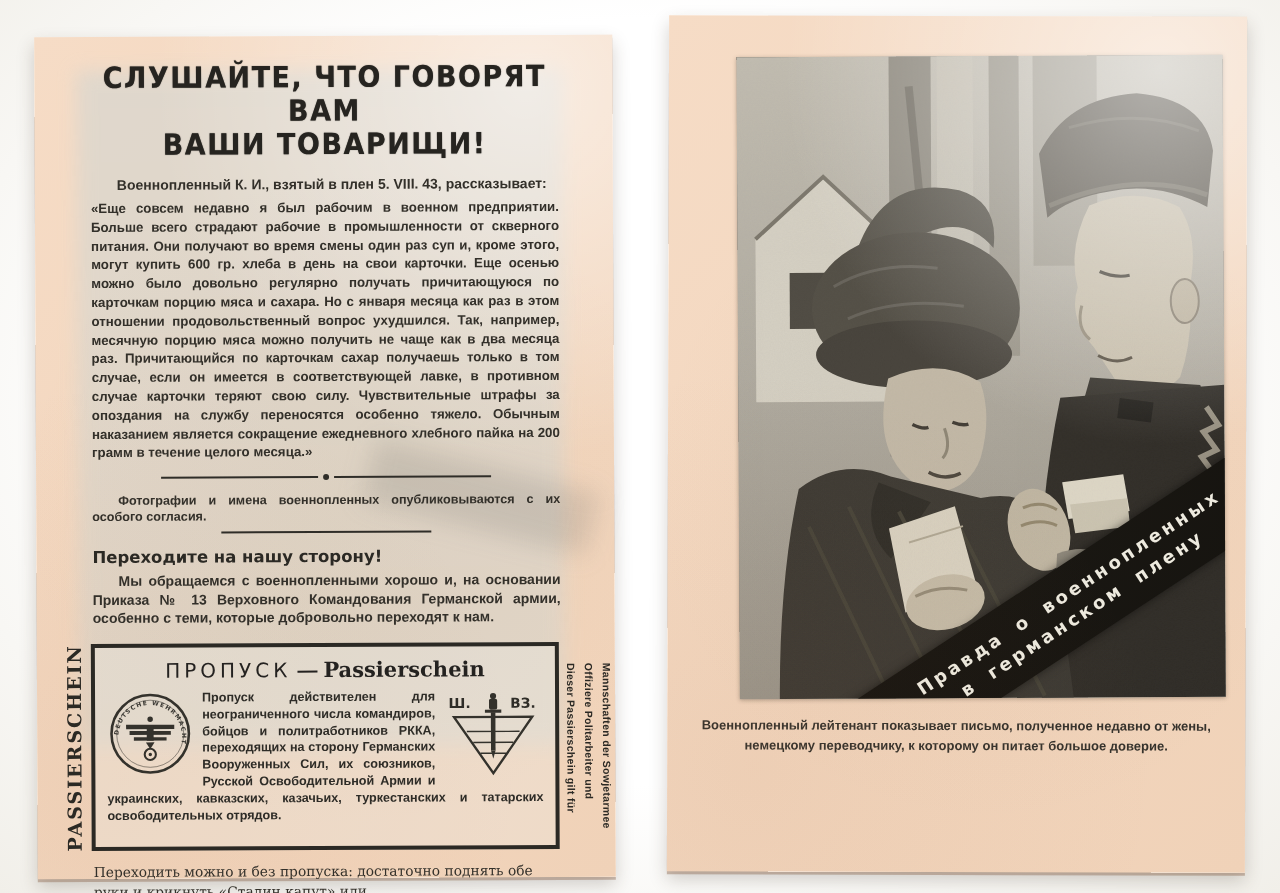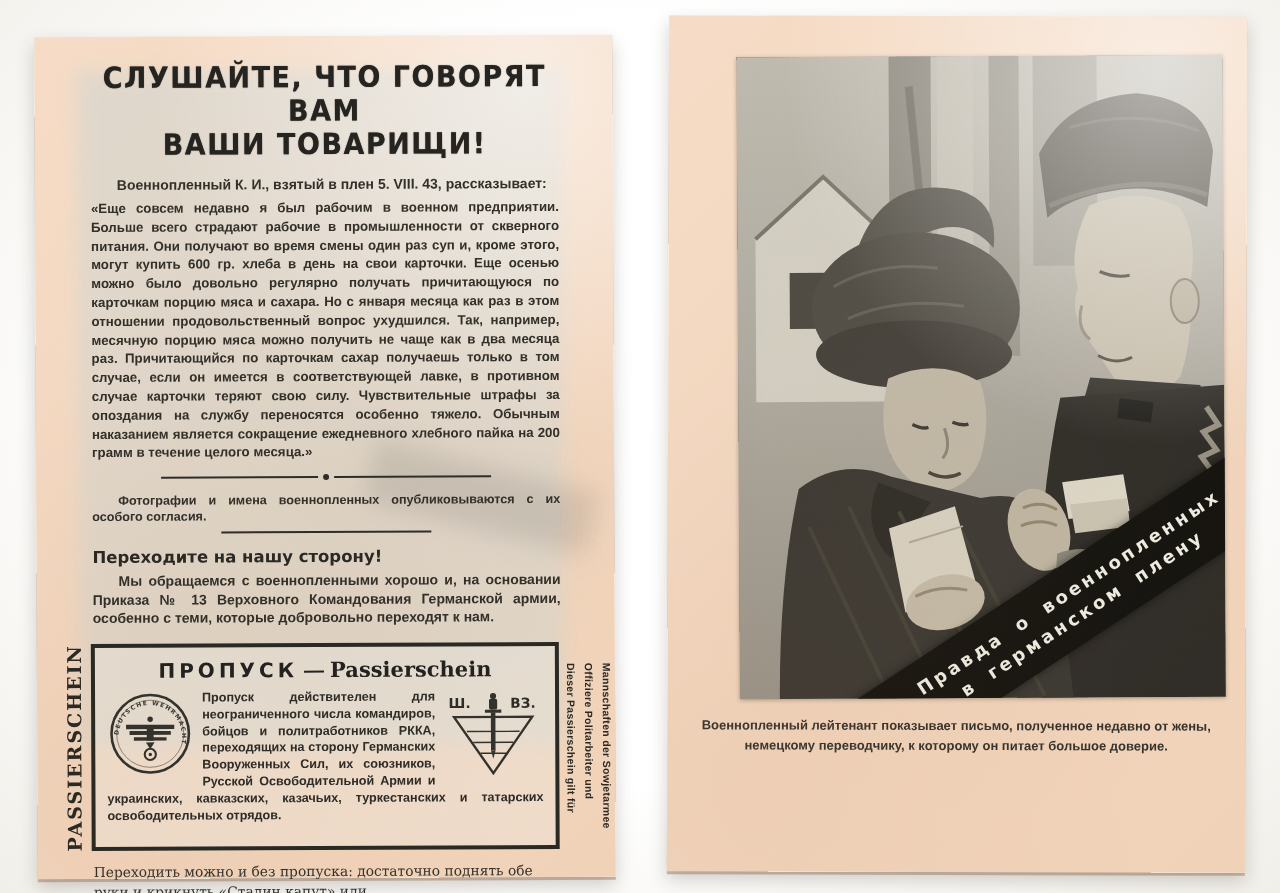--- a/index.html
+++ b/index.html
@@ -50,21 +50,21 @@
   .cta-body{margin:5px 0 0 0;font-size:14px;line-height:18.6px;text-indent:26px;}
   
   .pass-row{margin:16px 0 0 -36px;display:flex;align-items:stretch;width:560px;}
   .vert-left{width:34px;display:flex;align-items:center;justify-content:center;
     writing-mode:vertical-rl;transform:rotate(180deg);
     font-family:"DejaVu Serif", serif;font-weight:700;font-size:19px;
     letter-spacing:2px;color:#2b2924;}
   .pass-box{flex:1;border:4px solid #2b2924;background:rgba(236,235,228,.35);
     padding:8px 12px 9px 12px;}
   .pass-title{text-align:center;margin:2px 0 7px 0;color:#242220;}
-  .pass-title .ru{font-family:"DejaVu Sans", sans-serif;font-weight:700;
+  .pass-title .ru{font-family:"DejaVu Sans", sans-serif;font-weight:400;
     font-size:20px;letter-spacing:4px;}
   .pass-title .sep{font-weight:900;font-size:20px;margin:0 6px;}
   .pass-title .de{font-family:"DejaVu Serif", serif;font-weight:700;font-size:21px;}
   .pass-body{font-size:12.6px;line-height:16.8px;font-weight:700;text-align:justify;color:#2e2c27;}
   .emblem-eagle{float:left;width:86px;height:86px;margin:1px 9px 1px 0;}
   .emblem-bayonet{float:right;width:100px;height:90px;margin:0 0 1px 8px;}
   .vert-right{width:58px;display:flex;align-items:center;justify-content:center;}
   .vert-de{writing-mode:vertical-lr;font-size:10.5px;font-weight:700;
     line-height:1.7;color:#2b2924;letter-spacing:.3px;white-space:nowrap;}
   .vert-de div{display:block;}

